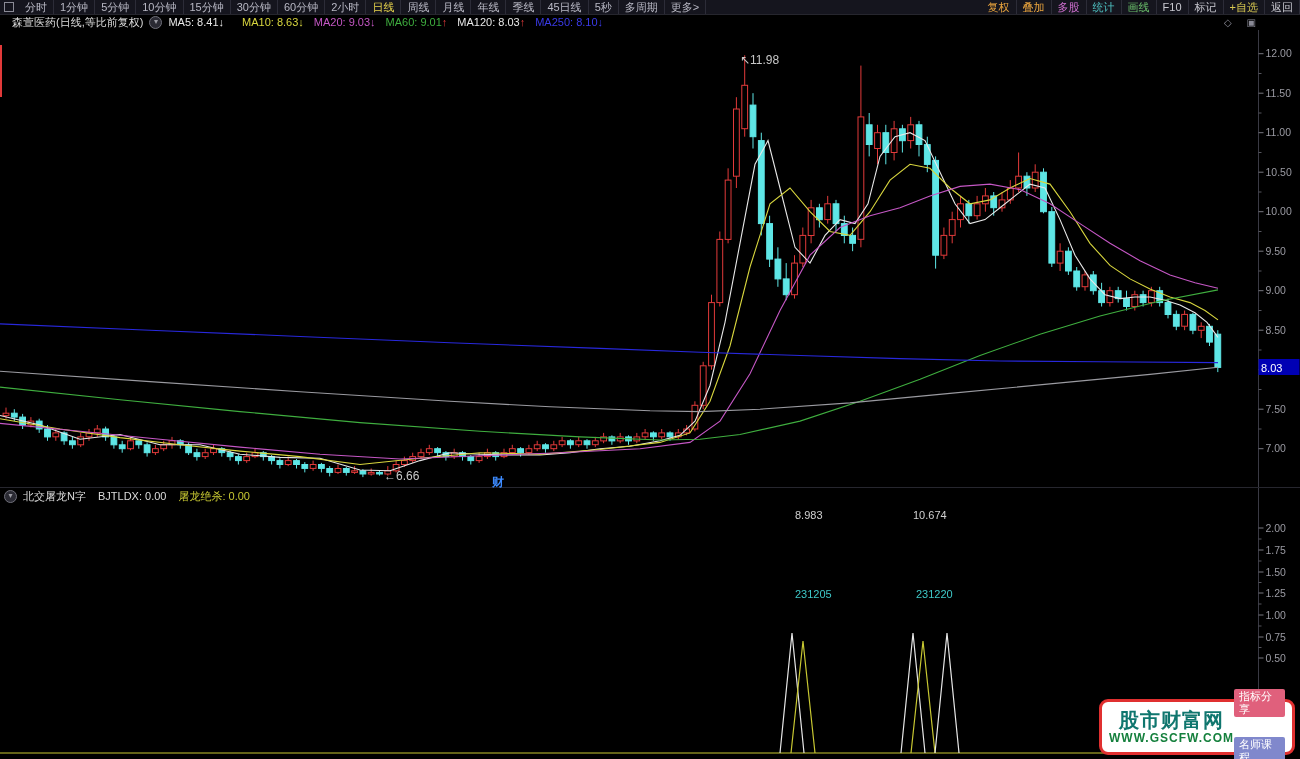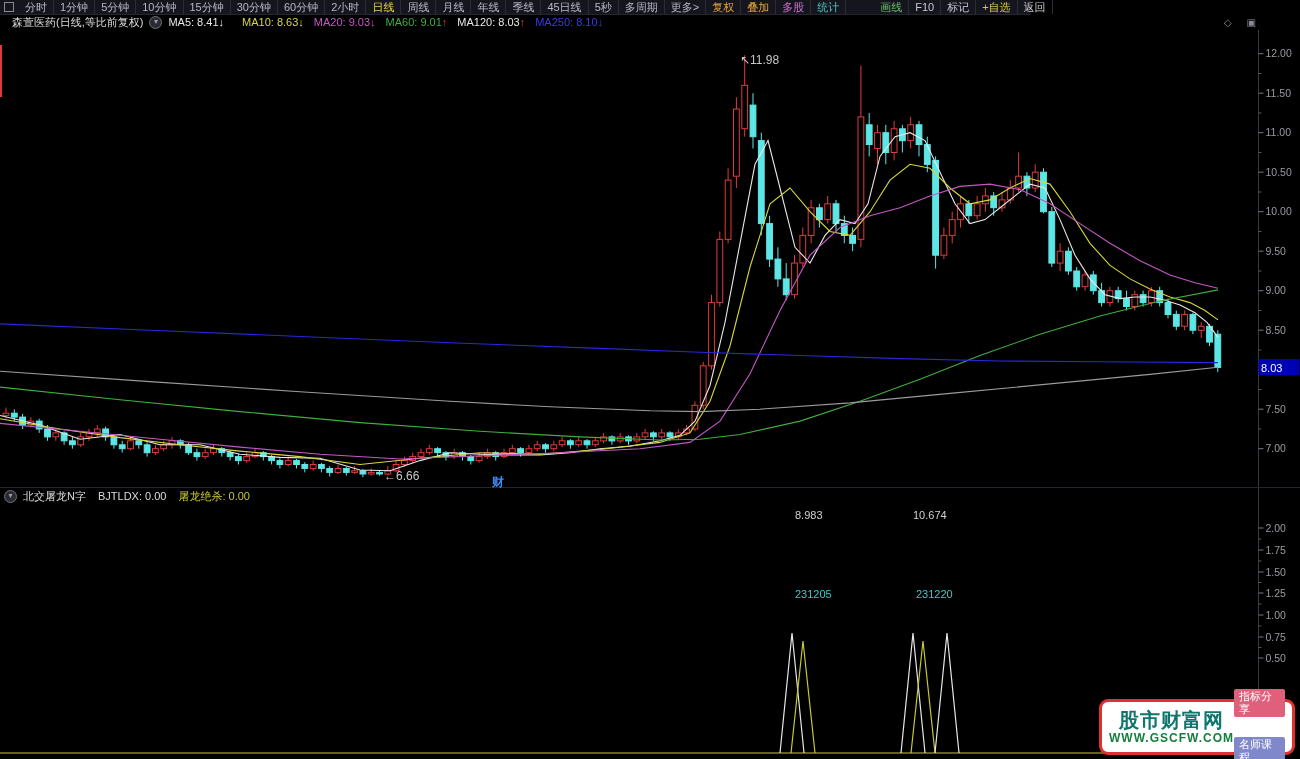--- a/index.html
+++ b/index.html
@@ -1,20 +1,20 @@
 <!DOCTYPE html>
 <html><head>
 <meta charset="utf-8">
 <style>
   html,body{margin:0;padding:0;background:#000;}
   body{width:1300px;height:759px;overflow:hidden;font-family:"Liberation Sans","DejaVu Sans",sans-serif;}
   #app{position:relative;width:1300px;height:759px;background:#000;}
   svg{position:absolute;left:0;top:0;z-index:1;}
   
-  .menubar{position:absolute;top:0;left:0;width:1031px;height:14px;background:#15151e;
+  .menubar{position:absolute;top:0;left:0;width:1300px;height:14px;background:#15151e;
     border-bottom:1px solid #26262e;display:flex;align-items:center;font-size:11px;line-height:14px;
     color:#b9b9c5;white-space:nowrap;z-index:3;}
   .menubar .win-icon{width:8px;height:8px;border:1px solid #8a8a96;margin:0 5px 0 4px;flex:0 0 auto;}
   .menubar .mi{padding:0 6px;border-right:1px solid #2c2c38;cursor:default;}
   .menubar .mi.active{color:#e8d44c;}
   .menubar .spacer{flex:1;}
   
   .infobar{position:absolute;top:15px;left:8px;width:1300px;height:15px;background:#000;display:flex;
     align-items:center;font-size:11px;line-height:15px;color:#dcdcdc;z-index:3;white-space:nowrap;}
   .infobar .title{margin-left:4px;}
@@ -440,21 +440,21 @@
         <span class="mi">5秒</span>
         <span class="mi">多周期</span>
         <span class="mi">更多&gt;</span>
       </span>
     <span class="spacer"></span>
     <span id="menu-right" style="display:flex;">
         <span class="mi" style="color: rgb(232, 163, 61);">复权</span>
         <span class="mi" style="color: rgb(232, 163, 61);">叠加</span>
         <span class="mi" style="color: rgb(208, 111, 208);">多股</span>
         <span class="mi" style="color: rgb(79, 195, 195);">统计</span>
-        <span class="mi" style="color: rgb(106, 191, 106); margin-left: 28px;">画线</span>
+        <span class="mi" style="color: rgb(106, 191, 106);">画线</span>
         <span class="mi" style="color: rgb(200, 200, 208);">F10</span>
         <span class="mi" style="color: rgb(200, 200, 208);">标记</span>
         <span class="mi" style="color: rgb(216, 200, 80);">+自选</span>
         <span class="mi" style="color: rgb(200, 200, 208);">返回</span>
       </span>
   </div>
 
   <div class="infobar">
     <span class="title">森萱医药(日线,等比前复权)</span>
     <span class="collapse-icon">▾</span>

